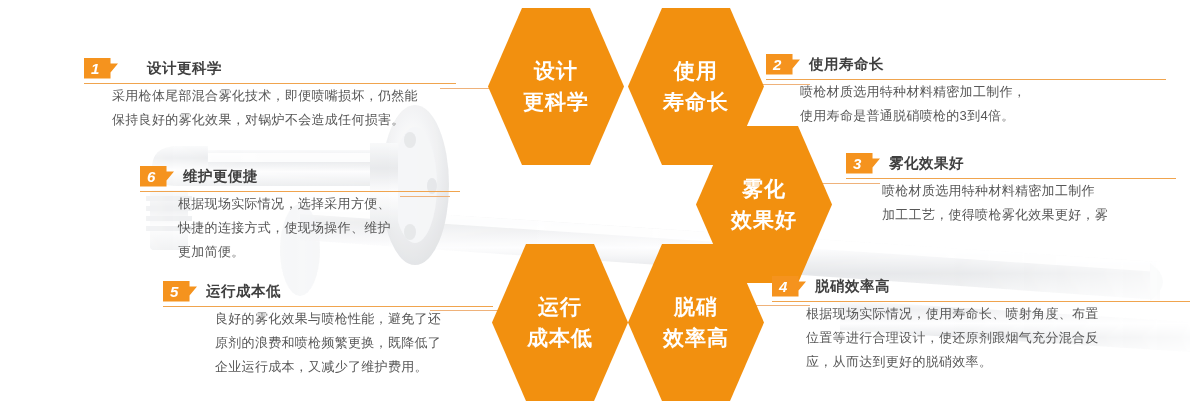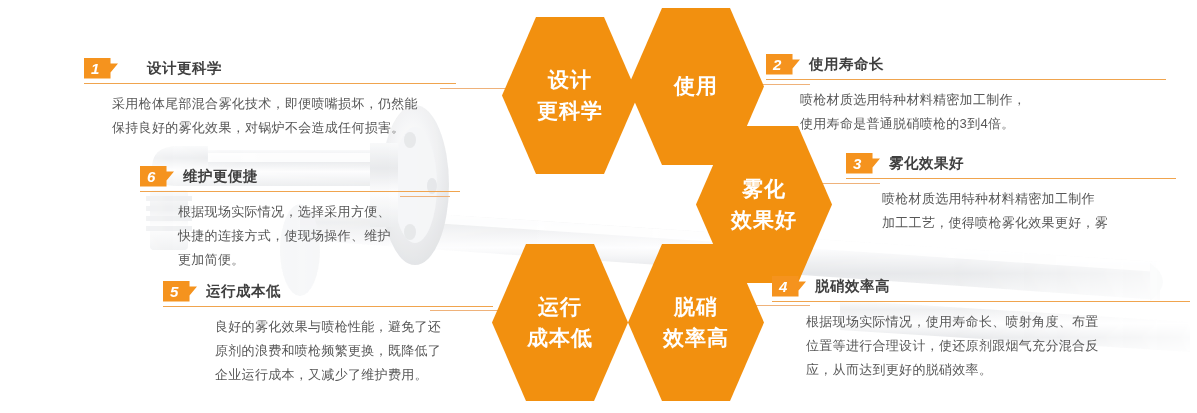--- a/index.html
+++ b/index.html
@@ -49,21 +49,21 @@
     font-weight: bold;
     font-size: 21px;
     line-height: 1.45;
     letter-spacing: 1px;
     text-align: center;
     filter: drop-shadow(0 2px 4px rgba(120,90,40,0.22));
   }
   .hex span { display: block; white-space: nowrap; }
 
   
-  .hex.h1 { left: 78px;  top: 4px; margin-top: 9px; }    
+  .hex.h1 { left: 64px;  top: 4px; }    
   .hex.h2 { left: 204px; top: 4px; }    
   .hex.h3 { left: 0px;   top: 122px; }  
   .hex.h4 { left: 272px; top: 122px; }  
   .hex.h5 { left: 68px;  top: 240px; }  
   .hex.h6 { left: 204px; top: 240px; }  
 
   
   .info {
     position: absolute;
     width: 360px;
@@ -96,21 +96,21 @@
     letter-spacing: 0.5px;
     white-space: nowrap;
   }
   .info-rule {
     height: 1px;
     background: #f0a44e;
     margin-top: 4px;
     width: 100%;
   }
   .info-body {
-    margin-top: 8px;
+    margin-top: 0;
     font-size: 13px;
     line-height: 24px;
     color: #575757;
     letter-spacing: 0.3px;
   }
   .info-body p { white-space: nowrap; }
 
   
   .info.right .info-head { padding-left: 0; }
 
@@ -214,20 +214,21 @@
   <div class="connector" style="left:430px; top:310px; width:70px;"></div>
   <div class="connector" style="left:400px; top:196px; width:50px;"></div>
 
   <div id="hex-cluster">
     <div class="hex h1">
       <span>设计</span>
       <span>更科学</span>
     </div>
     <div class="hex h2">
       <span>使用</span>
+      <span>寿命长</span>
     </div>
     <div class="hex h4">
       <span>雾化</span>
       <span>效果好</span>
     </div>
     <div class="hex h5">
       <span>运行</span>
       <span>成本低</span>
     </div>
     <div class="hex h6">

